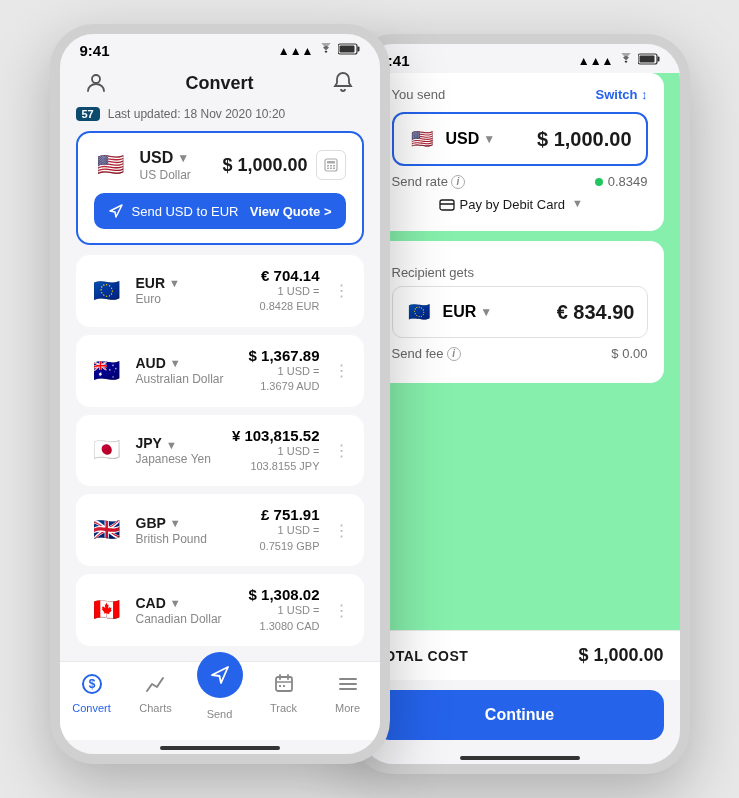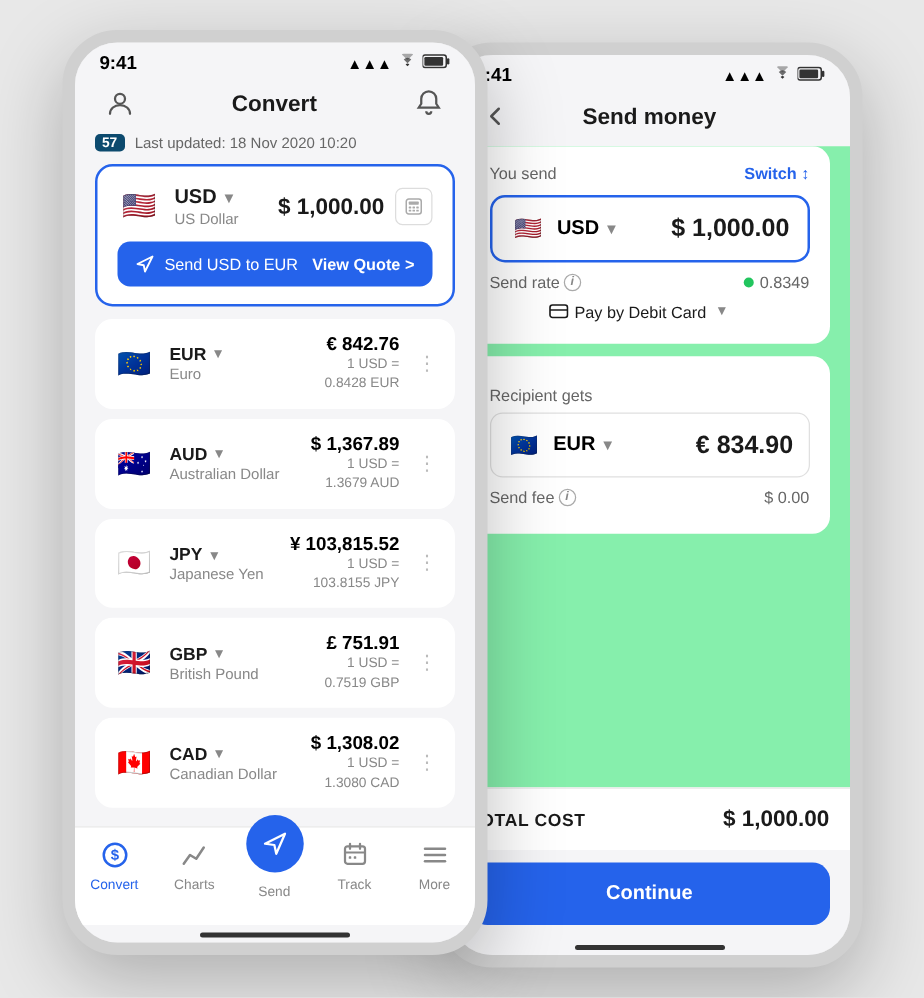--- a/index.html
+++ b/index.html
@@ -295,21 +295,20 @@
       gap: 5px;
     }
     .dot-green {
       width: 8px;
       height: 8px;
       background: #22c55e;
       border-radius: 50%;
     }
     .pay-row {
       display: flex;
-      align-items: center;
       gap: 5px;
       color: #1a1a1a;
       font-size: 13px;
       font-weight: 500;
       padding-bottom: 4px;
       padding-left: 47px;
     }
     .recipient-card {
       background: white;
       border-radius: 14px;
@@ -487,21 +486,21 @@
             <div>
               <div style="display:flex;align-items:center;gap:4px">
                 <span class="currency-code" style="font-size:14px">EUR</span>
                 <span style="color:#888;font-size:11px">▼</span>
               </div>
               <div class="currency-name">Euro</div>
             </div>
           </div>
           <div style="display:flex;align-items:center;gap:6px">
             <div>
-              <div style="font-size:15px;font-weight:600;text-align:right">€ 842.76</div>
+              <div style="font-size:15px;font-weight:600;text-align:right">€ 704.14</div>
               <div class="currency-sub">1 USD =<br>0.8428 EUR</div>
             </div>
             <span class="three-dots">⋮</span>
           </div>
         </div>
 
         <div class="currency-card">
           <div class="currency-left">
             <div class="flag-circle">🇦🇺</div>
             <div>
@@ -658,29 +657,20 @@
           <span>
             <svg width="22" height="12" viewBox="0 0 22 12">
               <rect x="0" y="1" width="19" height="10" rx="2" fill="none" stroke="#333" stroke-width="1.2"></rect>
               <rect x="19.5" y="3.5" width="2" height="5" rx="1" fill="#333"></rect>
               <rect x="1.5" y="2.5" width="15" height="7" rx="1" fill="#333"></rect>
             </svg>
           </span>
         </div>
       </div>
 
-      <div class="nav-bar">
-        <div class="nav-icon">
-          <svg width="24" height="24" viewBox="0 0 24 24" fill="none">
-            <path d="M15 6l-6 6 6 6" stroke="#555" stroke-width="2" stroke-linecap="round" stroke-linejoin="round"></path>
-          </svg>
-        </div>
-        <span class="nav-title">Send money</span>
-        <div class="nav-icon"></div>
-      </div>
 
       <div class="phone2-content">
 
         <div class="send-card">
           <div class="send-card-header">
             <span class="section-label" style="margin:0">You send</span>
             <span class="switch-btn">Switch ↕</span>
           </div>
           <div style="border:2px solid #2563eb;border-radius:12px;padding:10px 14px">
             <div class="currency-select-row" style="background:transparent;padding:0">

